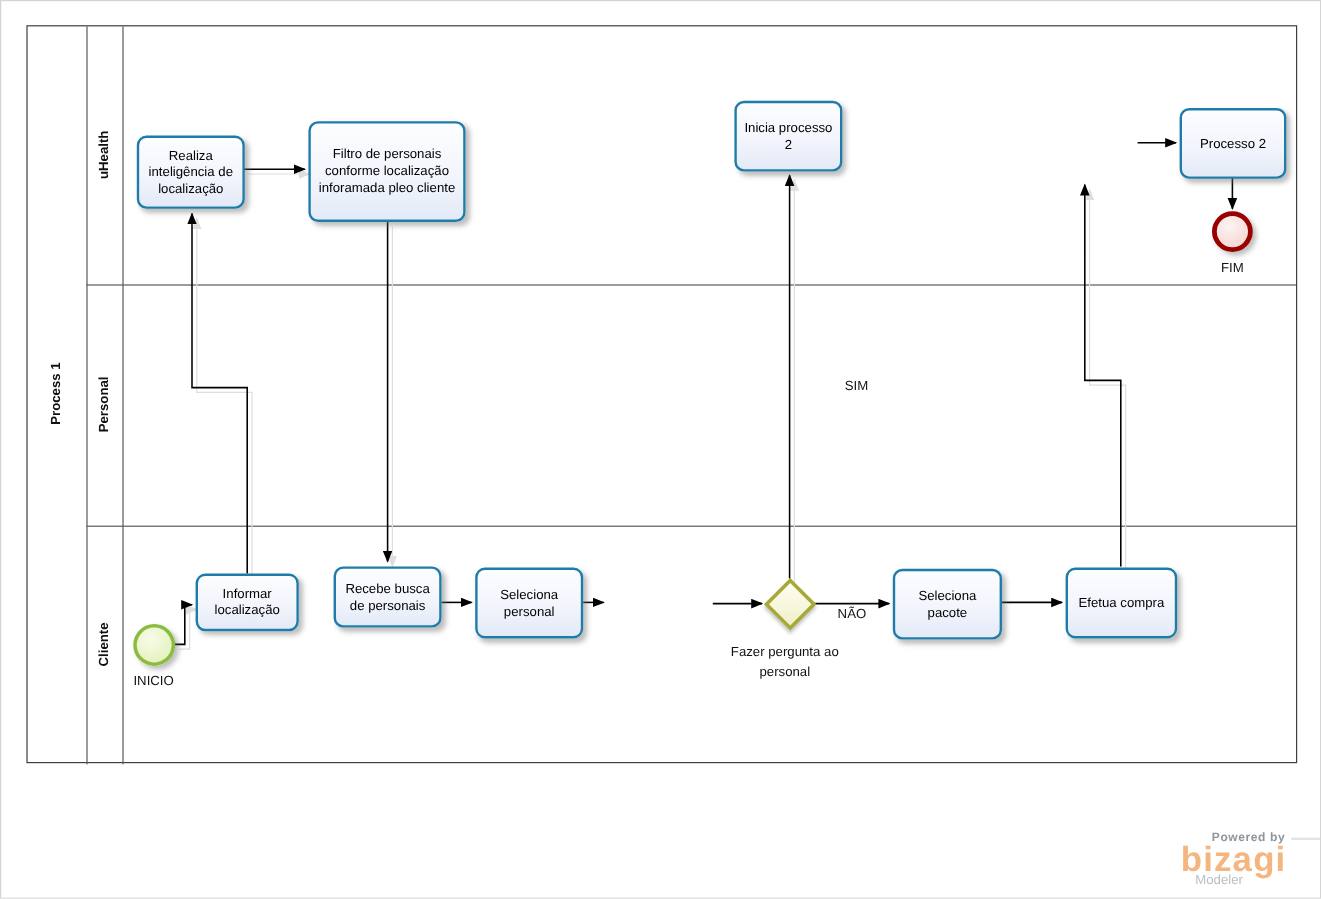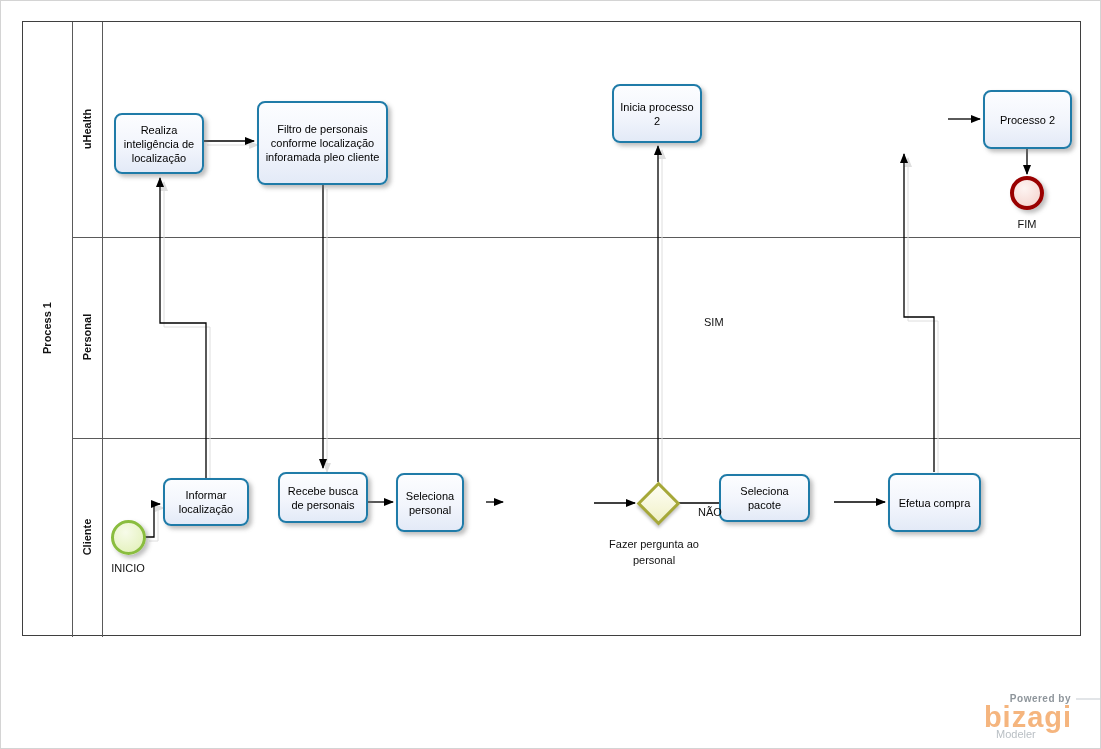--- a/index.html
+++ b/index.html
@@ -109,26 +109,26 @@
   <div class="task" style="left:982px;top:89px;width:89px;height:59px;">Processo 2</div>
 
   <div class="event event-end" style="left:1009px;top:175px;"></div>
   <div class="node-label" style="left:1006px;top:215px;width:40px;">FIM</div>
 
   <div class="event event-start" style="left:110px;top:519px;"></div>
   <div class="node-label" style="left:102px;top:559px;width:50px;">INICIO</div>
 
   <div class="task" style="left:162px;top:477px;width:86px;height:48px;">Informar localização</div>
   <div class="task" style="left:277px;top:471px;width:90px;height:51px;">Recebe busca de personais</div>
-  <div class="task" style="left:395px;top:472px;width:68px;height:59px;">Seleciona personal</div>
+  <div class="task" style="left:395px;top:472px;width:90px;height:59px;">Seleciona personal</div>
 
   <div class="gateway" style="left:642px;top:487px;"></div>
   <div class="node-label" style="left:607px;top:535px;width:92px;">Fazer pergunta ao personal</div>
 
-  <div class="task" style="left:718px;top:473px;width:91px;height:48px;">Seleciona pacote</div>
+  <div class="task" style="left:743px;top:473px;width:91px;height:59px;">Seleciona pacote</div>
   <div class="task" style="left:887px;top:472px;width:93px;height:59px;">Efetua compra</div>
 
   <div class="edge-label" style="left:663px;top:315px;margin-left:40px;">SIM</div>
   <div class="edge-label" style="left:697px;top:505px;">NÃO</div>
 
   <div class="brand">
     <div class="brand-row">
       <span class="brand-powered">Powered by</span>
       <span class="brand-rule"></span>
     </div>

